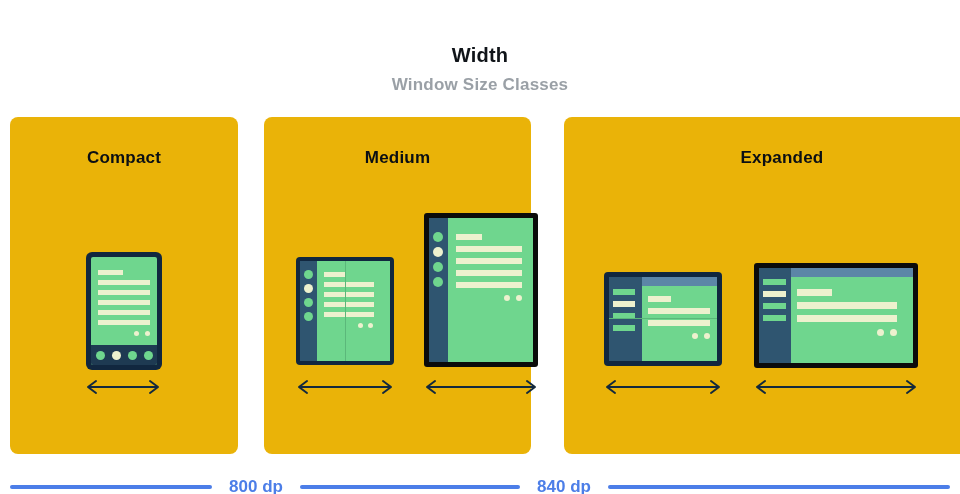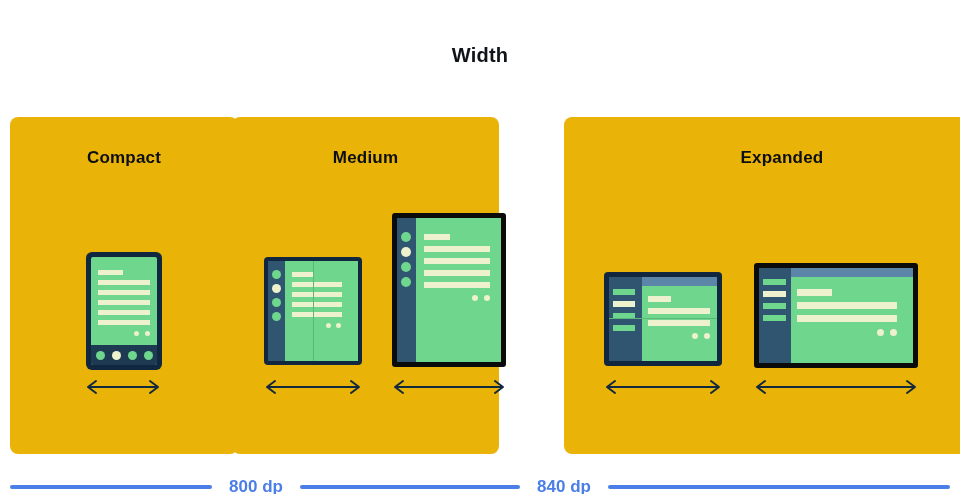--- a/index.html
+++ b/index.html
@@ -25,21 +25,21 @@
     font-size:17px;font-weight:bold;color:#9aa0a6;
     letter-spacing:.2px;
   }
 
   
   .panel{
     position:absolute;top:97px;height:337px;
     background:#eab308;border-radius:8px;
   }
   #panel-compact {left:10px;  width:228px;}
-  #panel-medium  {left:232px; width:267px;}
+  #panel-medium  {left:264px; width:267px;}
   #panel-expanded{left:564px; width:436px;}
 
   .panel-label{
     position:absolute;left:0;top:31px;width:100%;
     text-align:center;
     font-size:17px;font-weight:bold;color:#0b0f14;
     letter-spacing:.2px;
   }
 
   
@@ -62,20 +62,21 @@
     font-size:17px;font-weight:bold;color:#4C7EE8;
     text-align:center;
   }
 </style>
 </head>
 <body>
 
 <div class="stage">
 
   <div class="title">Width</div>
+  <div class="subtitle">Window Size Classes</div>
 
   <div class="panel" id="panel-compact">
     <div class="panel-label">Compact</div>
 
     <div class="device" style="left:76px;top:135px;width:76px;height:118px;background:#11273F;border-radius:6px;padding:5px;">
       <div class="screen" style="left:5px;top:5px;right:5px;bottom:5px;width:auto;height:auto;border-radius:2px;">
         <div class="line" style="left:7px;top:13px;width:25px;height:5px;"></div>
         <div class="line" style="left:7px;top:23px;width:52px;height:5px;"></div>
         <div class="line" style="left:7px;top:33px;width:52px;height:5px;"></div>
         <div class="line" style="left:7px;top:43px;width:52px;height:5px;"></div>

